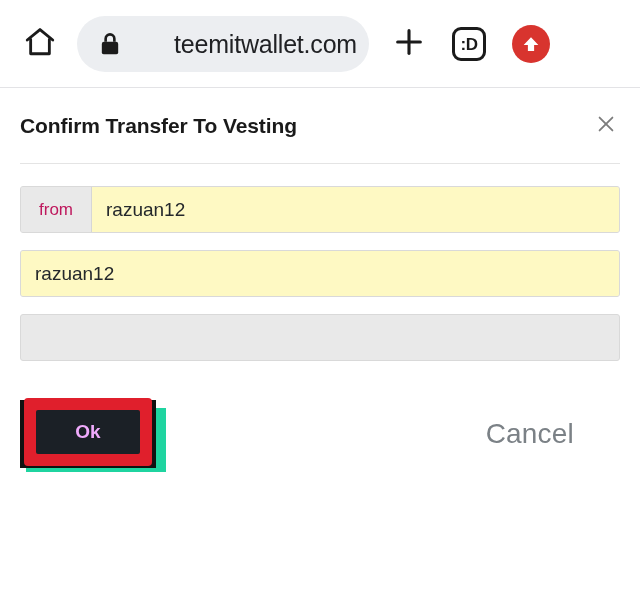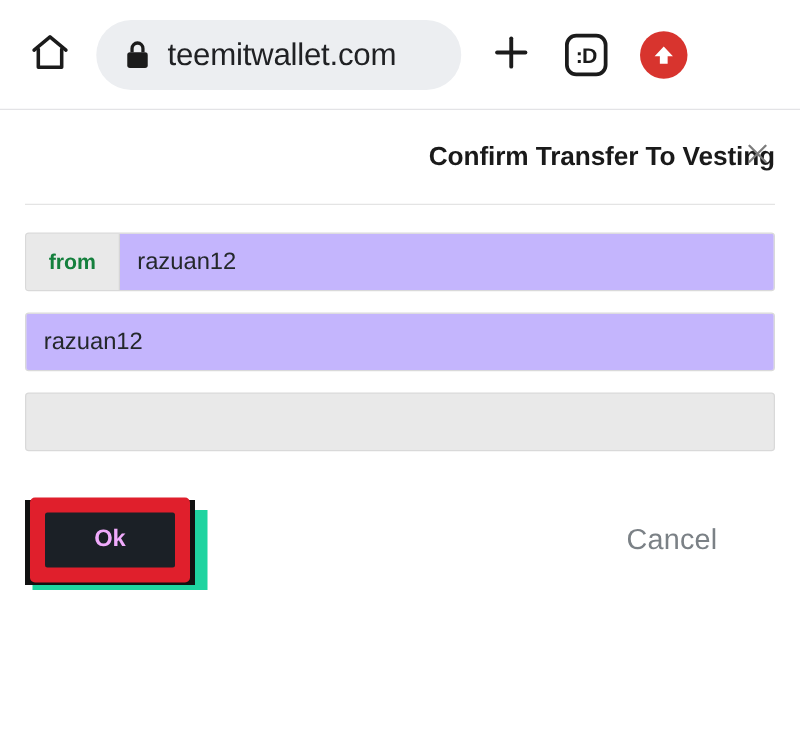--- a/index.html
+++ b/index.html
@@ -40,20 +40,21 @@
     flex: 0 0 auto;
     width: 292px;
     height: 56px;
     margin-left: 13px;
     background: #eceef1;
     border-radius: 28px;
     display: flex;
     align-items: center;
     padding: 0 14px 0 22px;
     overflow: hidden;
+    gap: 40px;
   }
   .lock-icon { flex: 0 0 auto; display: flex; align-items: center; }
   .url-text {
     margin-left: 13px;
     font-size: 25px;
     color: #202124;
     letter-spacing: -0.2px;
     white-space: nowrap;
     font-family: "Liberation Sans", sans-serif;
   }
@@ -91,21 +92,20 @@
 
   
   .dialog { padding: 0; background: #ffffff; }
 
   .dialog-header {
     position: relative;
     height: 75px;
     display: flex;
     align-items: center;
     padding: 0 20px;
-    justify-content: flex-end;
   }
   .dialog-title {
     font-size: 21px;
     font-weight: bold;
     color: #1a1a1a;
     letter-spacing: -0.1px;
   }
   .close-btn {
     position: absolute;
     right: 16px;
@@ -135,30 +135,29 @@
     background: #e9e9e9;
   }
   .row-label {
     flex: 0 0 auto;
     display: flex;
     align-items: center;
     padding: 0 18px;
     background: #e9e9e9;
     border-right: 1px solid #d6d6d6;
     font-size: 17px;
-    color: #15803d;
+    color: #be185d;
     white-space: nowrap;
-    font-weight: bold;
   }
   .row-value {
     flex: 1 1 auto;
     display: flex;
     align-items: center;
     padding: 0 14px;
-    background: #c4b5fd;
+    background: #fef9c3;
     font-size: 19px;
     color: #24282b;
     white-space: nowrap;
     overflow: hidden;
   }
 
   
   .footer {
     position: relative;
     margin-top: 27px;
@@ -207,21 +206,21 @@
     display: flex;
     align-items: center;
     justify-content: center;
     cursor: pointer;
   }
 
   .cancel-button {
     position: absolute;
     right: 66px;
     top: 30px;
-    font-size: 23px;
+    font-size: 28px;
     color: #7b8186;
     background: none;
     border: none;
     font-family: "Liberation Sans", sans-serif;
     cursor: pointer;
     letter-spacing: 0.2px;
   }
 </style>
 </head>
 <body>

